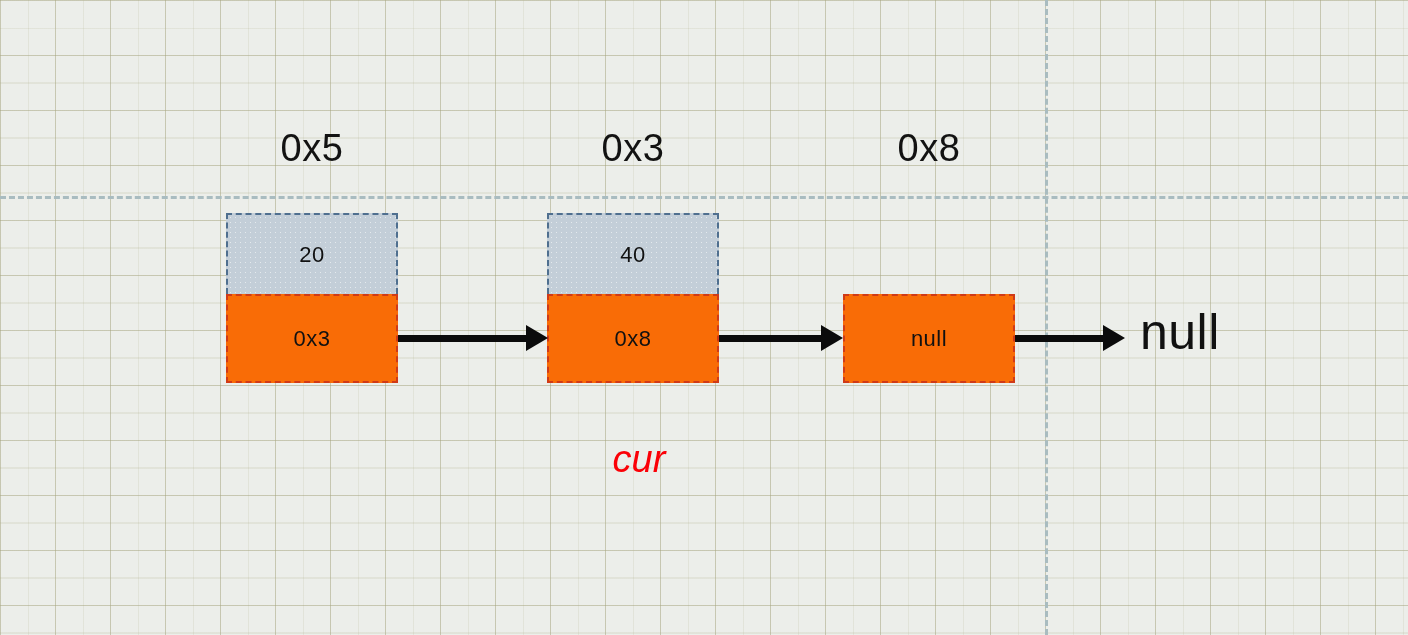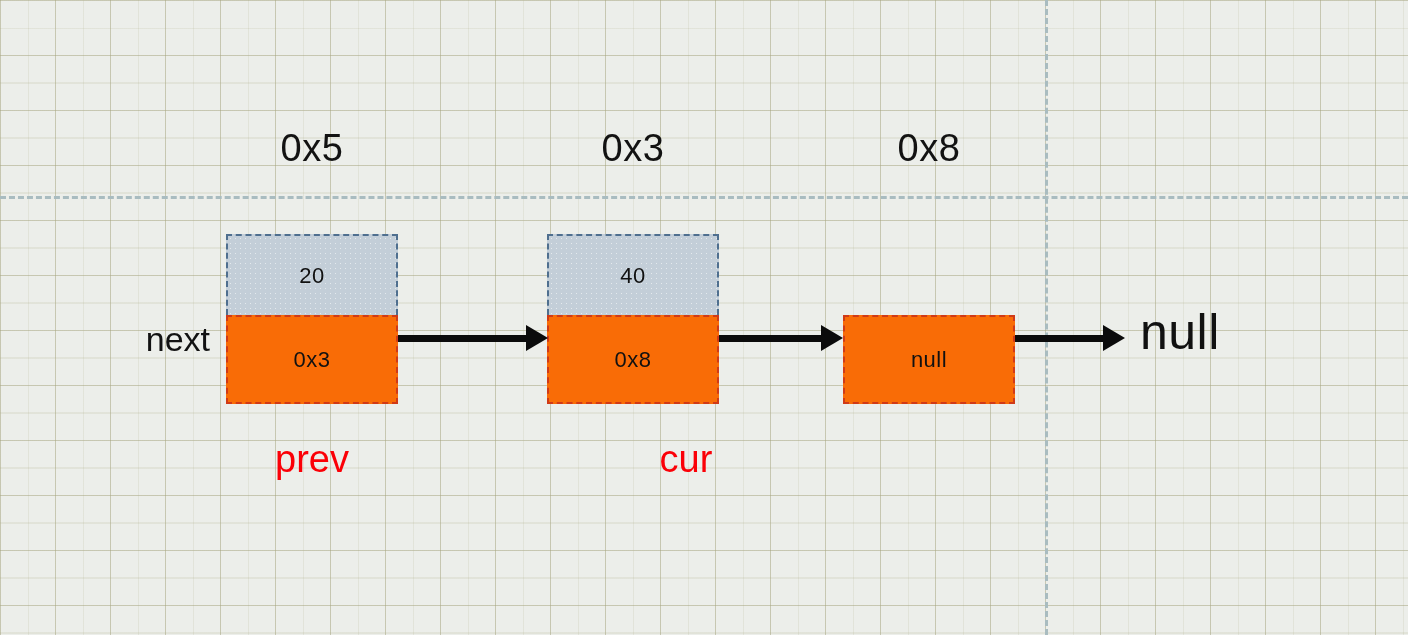--- a/index.html
+++ b/index.html
@@ -50,21 +50,20 @@
     height: 635px;
     width: 0;
     border-left: 3px dashed #a9bcc0;
   }
 
   
   .node {
     position: absolute;
     width: 172px;
     height: 170px;
-    margin-top: 21px;
   }
   .cell {
     position: absolute;
     left: 0;
     width: 100%;
     box-sizing: border-box;
     display: flex;
     align-items: center;
     justify-content: center;
     font-size: 22px;
@@ -144,21 +143,20 @@
 
 <div id="canvas">
 
   <div class="guide-h" style="top:196px;"></div>
   <div class="guide-v" style="left:1045px;"></div>
 
   <div class="addr" style="left:226px; top:127px;">0x5</div>
   <div class="addr" style="left:547px; top:127px;">0x3</div>
   <div class="addr" style="left:843px; top:127px;">0x8</div>
 
-  <div class="field-label" style="left:80px; top:320px;">next</div>
 
   <div class="node" style="left:226px; top:213px;">
     <div class="cell cell-data">20</div>
     <div class="cell cell-next">0x3</div>
   </div>
 
   <div class="node" style="left:547px; top:213px;">
     <div class="cell cell-data">40</div>
     <div class="cell cell-next">0x8</div>
   </div>
@@ -171,16 +169,15 @@
   <div class="arrow-head" style="left:526px; top:325px;"></div>
 
   <div class="arrow" style="left:719px; top:335px; width:102px;"></div>
   <div class="arrow-head" style="left:821px; top:325px;"></div>
 
   <div class="arrow" style="left:1015px; top:335px; width:88px;"></div>
   <div class="arrow-head" style="left:1103px; top:325px;"></div>
 
   <div class="null-text" style="left:1140px; top:303px;">null</div>
 
-  <div class="ptr-label" style="left:222px; top:438px;">prev</div>
-  <div class="ptr-label" style="left:596px; top:438px;">cur</div>
+  <div class="ptr-label" style="left:549px; top:438px;font-style:italic;">cur</div>
 
 </div>
 
 </body></html>

